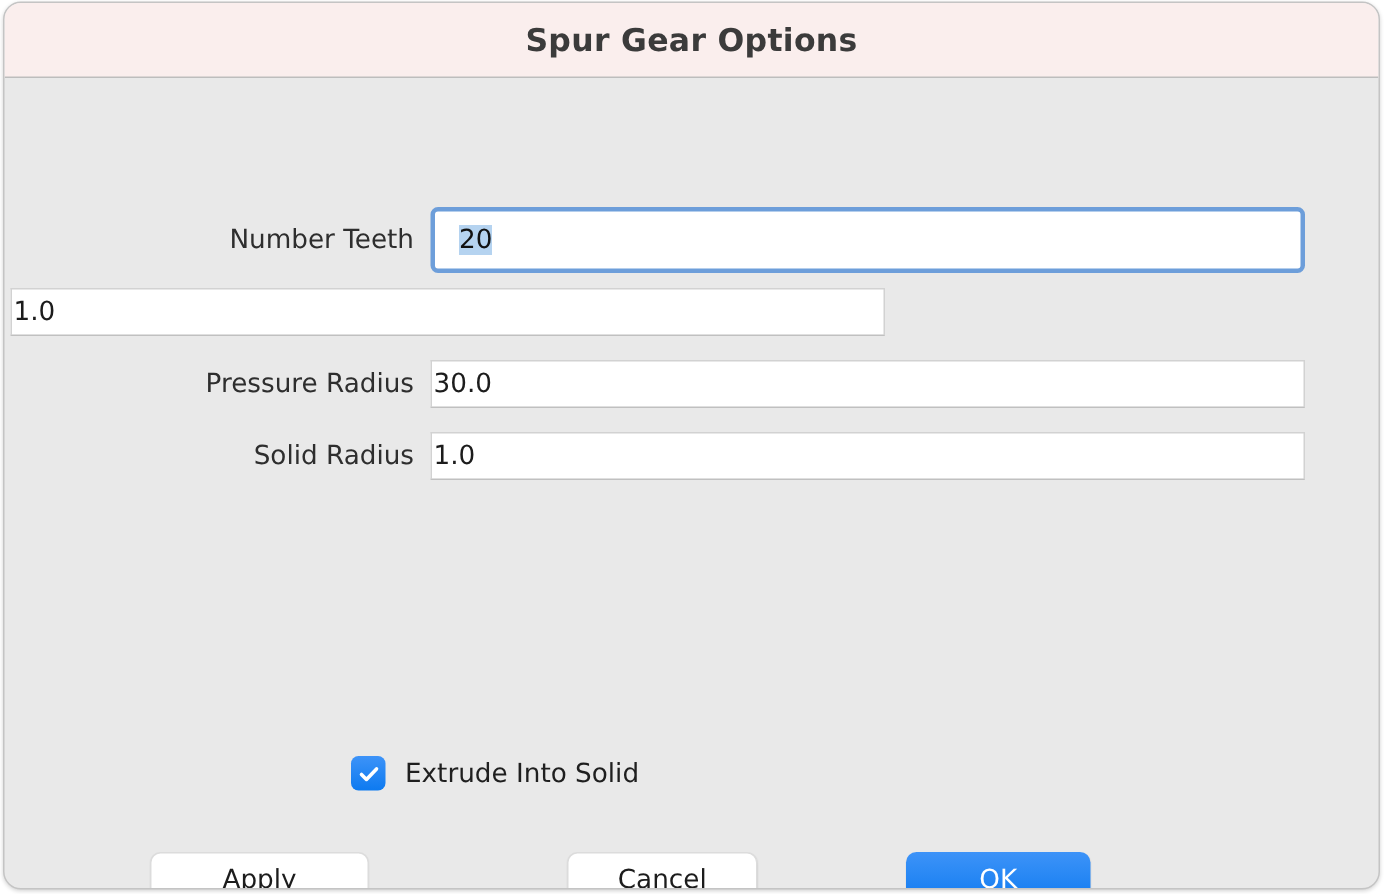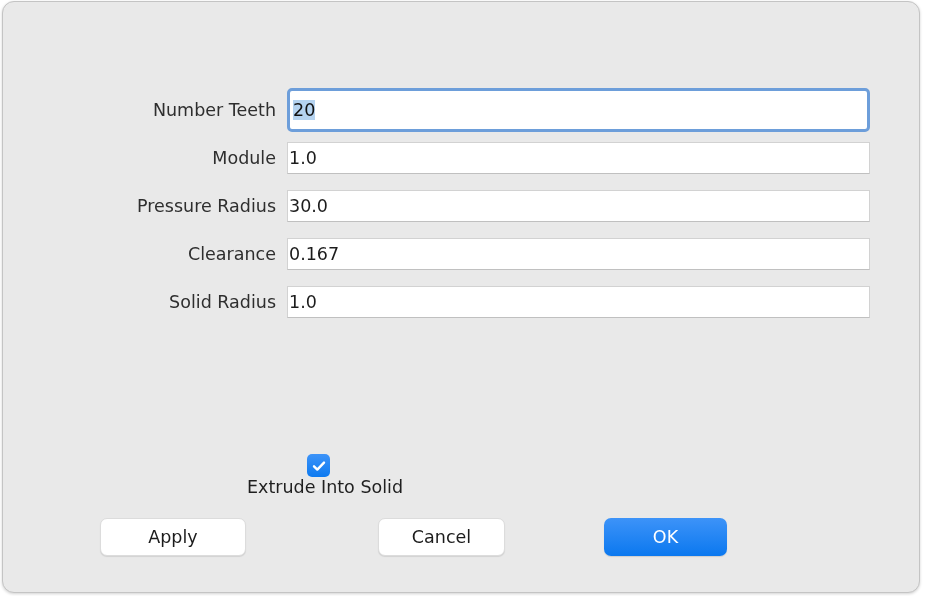--- a/index.html
+++ b/index.html
@@ -85,36 +85,35 @@
     font-size: 17.5px;
     color: #1c1c1c;
     position: relative;
   }
 
   .field-input.focused {
     height: 44px;
     border: 3px solid #6d9eda;
     border-radius: 5px;
     box-shadow: inset 0 0 0 2px #ffffff;
-    padding-left: 3px;
+    padding-left: 16px;
   }
 
   .value-text { display: inline-block; }
   .value-text.selected {
     background: #b5d3f0;
     color: #111111;
   }
 
   .checkbox-row {
     position: absolute;
     left: 231px;
     top: 452px;
     display: flex;
     align-items: center;
-    flex-direction: column;
   }
   .checkbox {
     width: 23px;
     height: 23px;
     border-radius: 5px;
     background: linear-gradient(180deg, #3d93f8 0%, #0d7af0 100%);
     display: flex;
     align-items: center;
     justify-content: center;
     flex: none;
@@ -161,52 +160,48 @@
 
   #btn-apply  { left: 97px;  width: 146px; }
   #btn-cancel { left: 375px; width: 127px; }
   #btn-ok     { left: 601px; width: 123px; }
 </style>
 </head>
 <body>
 
 <div class="dialog">
 
+  <div class="titlebar">
+    <div class="titlebar-text">Spur Gear Options</div>
+  </div>
 
   <div class="body-area">
 
     <div class="form">
 
       <div class="form-row">
         <div class="field-label">Number Teeth</div>
         <div class="field-input focused">
           <span class="value-text selected">20</span>
         </div>
       </div>
 
       <div class="form-row">
-        <div class="field-label">Module</div>
         <div class="field-input">
           <span class="value-text">1.0</span>
         </div>
       </div>
 
       <div class="form-row">
         <div class="field-label">Pressure Radius</div>
         <div class="field-input">
           <span class="value-text">30.0</span>
         </div>
       </div>
 
-      <div class="form-row">
-        <div class="field-label">Clearance</div>
-        <div class="field-input">
-          <span class="value-text">0.167</span>
-        </div>
-      </div>
 
 
       <div class="form-row">
         <div class="field-label">Solid Radius</div>
         <div class="field-input">
           <span class="value-text">1.0</span>
         </div>
       </div>
 
     </div>

